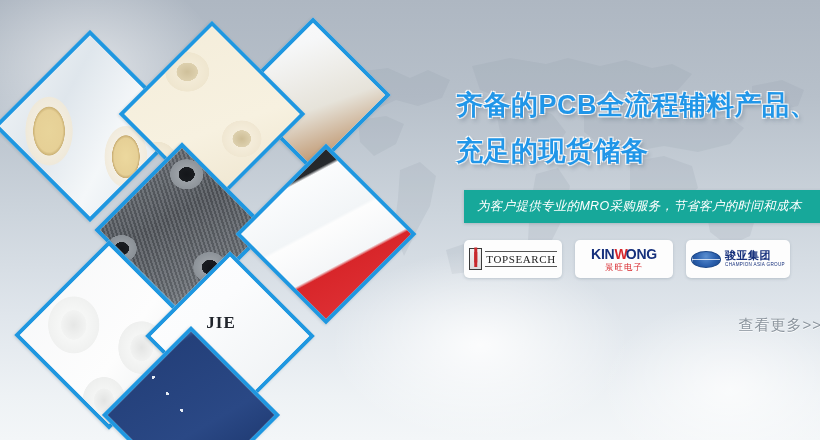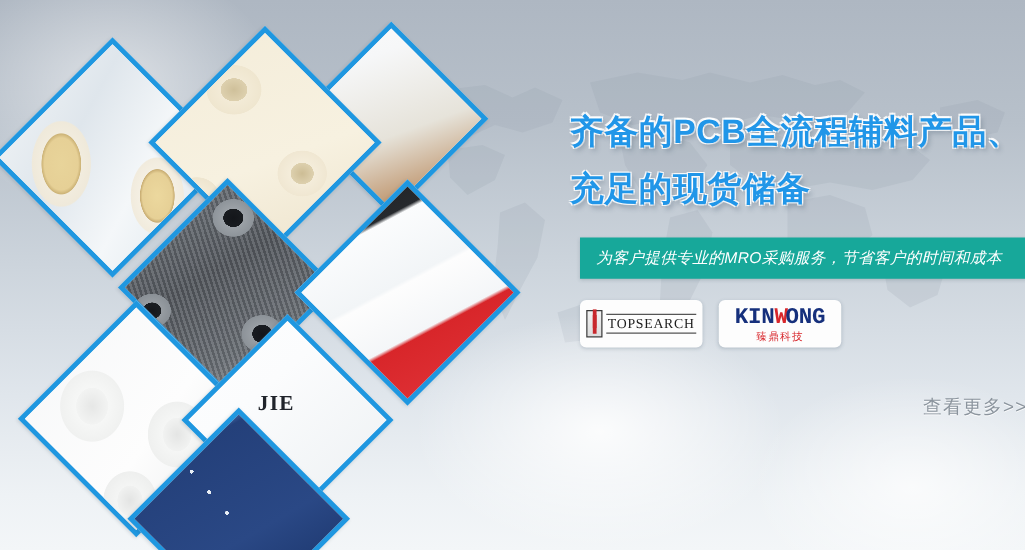--- a/index.html
+++ b/index.html
@@ -219,23 +219,22 @@
     font-size:11px; font-weight:400; letter-spacing:.6px;
     color:#1c1c1c;
     border-top:1px solid #555; border-bottom:1px solid #555;
     padding:1px 1px;
     line-height:12px;
   }
 
   
   .kw{ text-align:center; line-height:1; }
   .kw-en{
-    font-size:18px; font-weight:700; letter-spacing:-.2px;
+    font-size:14px; font-weight:700; letter-spacing:-.2px;
     color:#16307c;
-    font-family:Liberation Mono, monospace;
   }
   .kw-en i{ color:#d8272c; font-style:normal; letter-spacing:-2px; }
   .kw-cn{ font-size:8.5px; color:#d8272c; margin-top:2px; letter-spacing:1px; }
 
   
   .ca{ display:flex; align-items:center; gap:4px; }
   .ca-globe{
     width:30px; height:17px; border-radius:50%;
     background:
       linear-gradient(90deg,rgba(255,255,255,.45) 0 1px,rgba(0,0,0,0) 1px 5px),
@@ -362,24 +361,33 @@
         <div class="logobox lb1">
           <div class="ts">
             <span class="ts-mark"></span>
             <span class="ts-txt">TOPSEARCH</span>
           </div>
         </div>
 
         <div class="logobox lb2">
           <div class="kw">
             <div class="kw-en"><span>KIN</span><i>W</i><span>ONG</span></div>
-            <div class="kw-cn">臻鼎科技</div>
+            <div class="kw-cn">景旺电子</div>
           </div>
         </div>
 
+        <div class="logobox lb3">
+          <div class="ca">
+            <span class="ca-globe"></span>
+            <span class="ca-txt">
+              <span class="ca-cn" style="display:block">骏亚集团</span>
+              <span class="ca-en" style="display:block">CHAMPION ASIA GROUP</span>
+            </span>
+          </div>
+        </div>
 
       </div>
 
     </div>
 
     <div class="more">查看更多&gt;&gt;</div>
 
   </div>
 </div>
 

